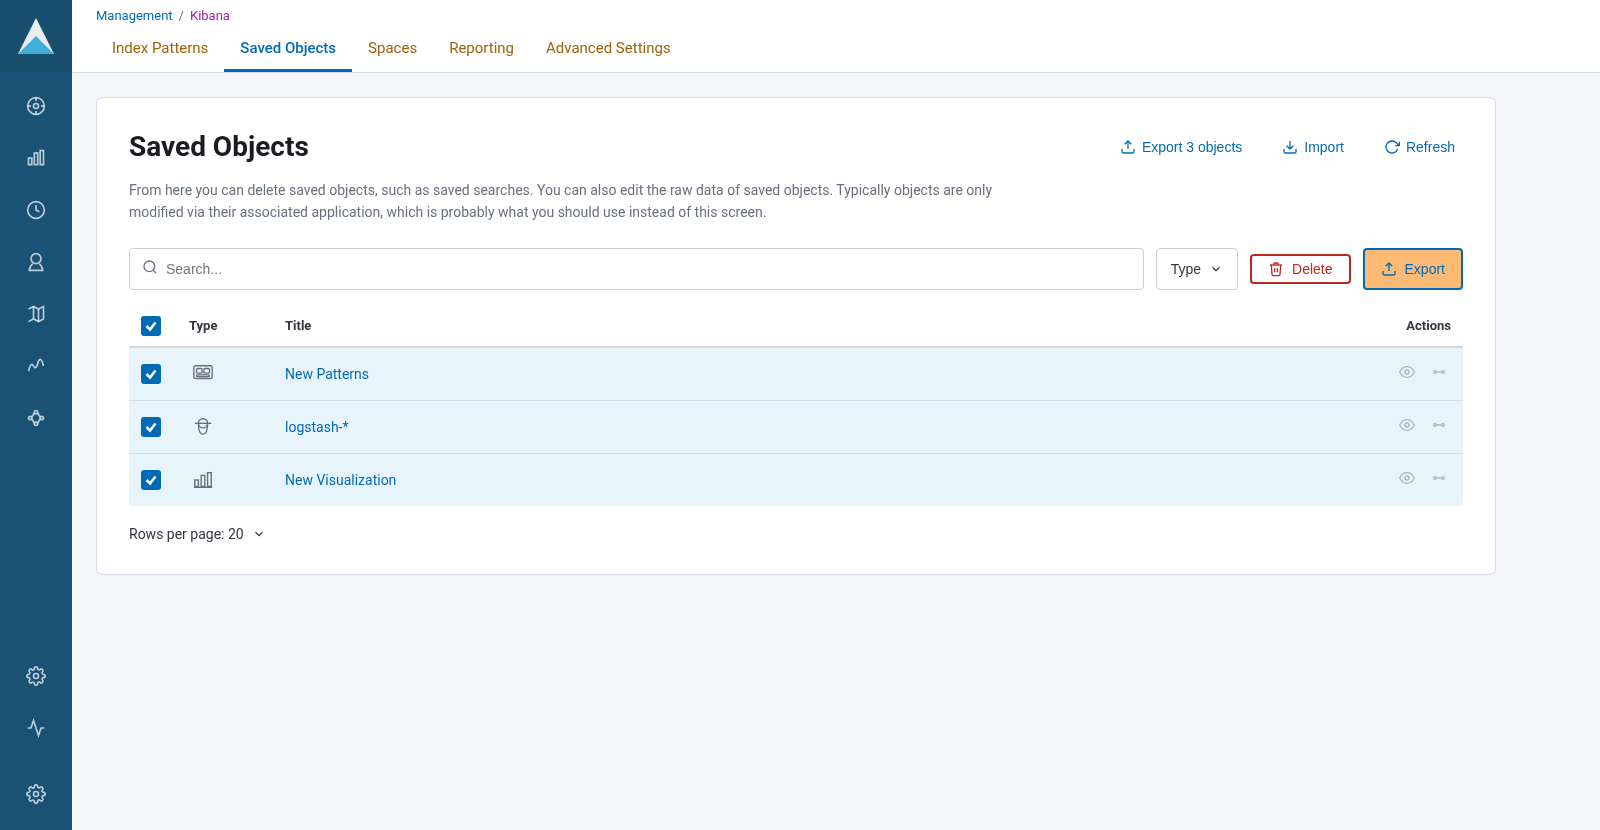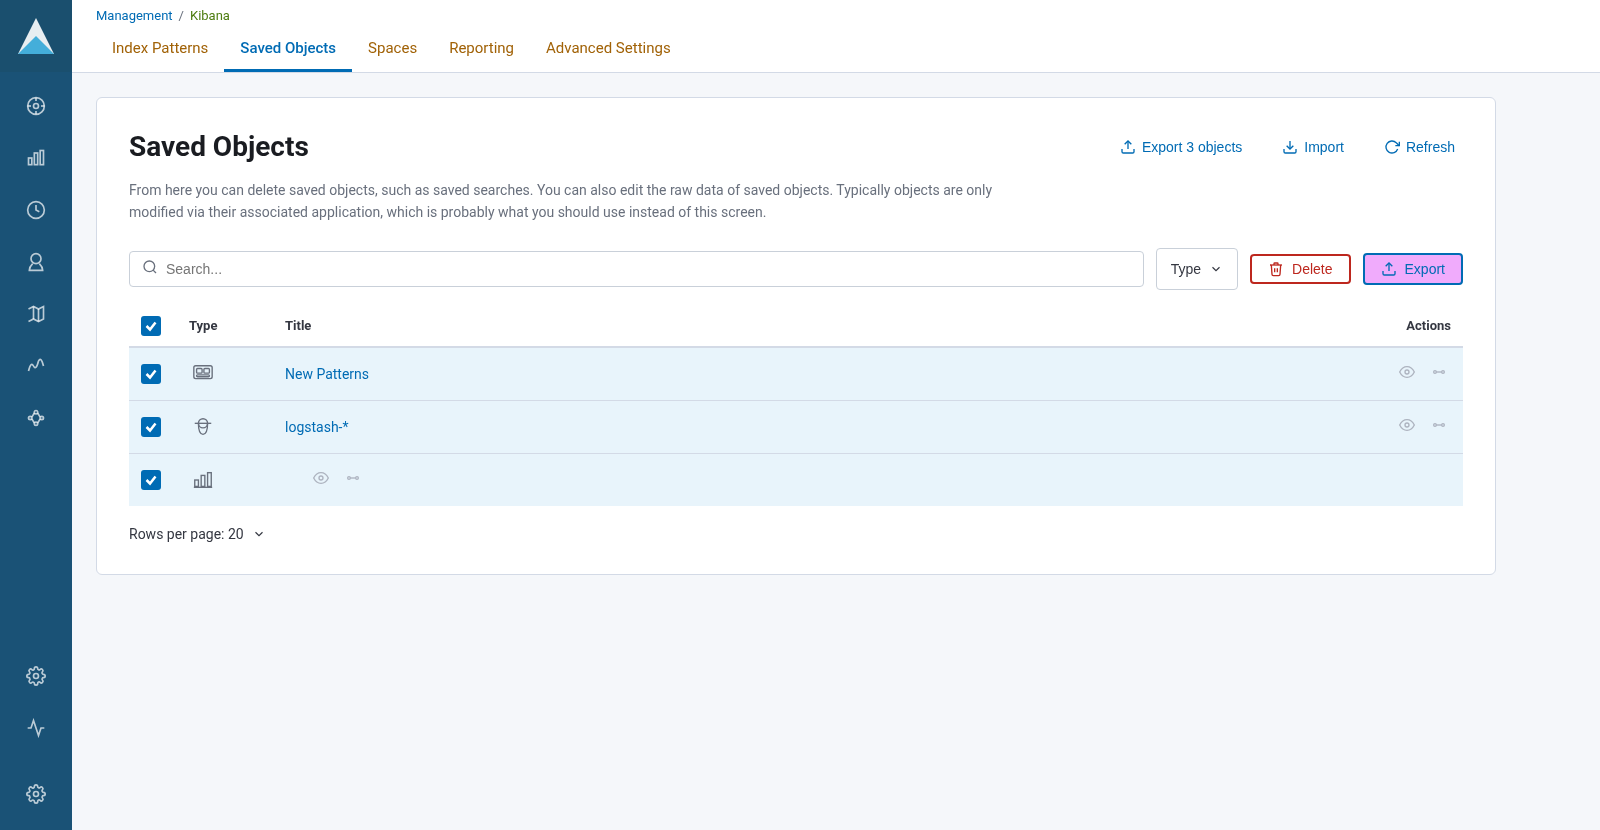--- a/index.html
+++ b/index.html
@@ -54,21 +54,21 @@
     }
     .breadcrumb {
       display: flex;
       align-items: center;
       padding: 8px 0 4px;
       font-size: 13px;
       gap: 6px;
     }
     .breadcrumb a { color: #006bb4; text-decoration: none; }
     .breadcrumb-sep { color: #69707d; }
-    .breadcrumb-current { color: #4d7c0f; }
+    .breadcrumb-current { color: #a21caf; }
     .nav-tabs {
       display: flex;
       gap: 0;
       align-items: flex-end;
     }
     .nav-tab {
       padding: 12px 16px;
       font-size: 15px;
       color: #a16207;
       cursor: pointer;
@@ -143,21 +143,21 @@
       gap: 12px;
       margin-bottom: 16px;
     }
     .search-box {
       flex: 1;
       display: flex;
       align-items: center;
       border: 1px solid #c9d0d9;
       border-radius: 4px;
       padding: 0 12px;
-      height: 36px;
+      height: 42px;
       background: #fff;
     }
     .search-box input {
       border: none;
       outline: none;
       font-size: 14px;
       color: #343741;
       flex: 1;
       margin-left: 8px;
       background: transparent;
@@ -189,22 +189,22 @@
       color: #bd271e;
       font-weight: 500;
     }
     .export-btn {
       display: flex;
       align-items: center;
       gap: 8px;
       border: 2px solid #006bb4;
       border-radius: 4px;
       padding: 0 16px;
-      height: 32px;
-      background: #f0abfc;
+      height: 42px;
+      background: #fdba74;
       cursor: pointer;
       font-size: 14px;
       color: #006bb4;
       font-weight: 500;
     }
 
     
     .table-container { width: 100%; }
     .table-header {
       display: flex;
@@ -569,20 +569,23 @@
           <div class="col-type">
             <div class="type-icon">
               <svg width="22" height="22" viewBox="0 0 24 24" fill="none" stroke="#69707d" stroke-width="1.5">
                   <rect x="3" y="12" width="4" height="7"></rect>
                   <rect x="10" y="7" width="4" height="12"></rect>
                   <rect x="17" y="4" width="4" height="15"></rect>
                   <line x1="2" y1="20" x2="22" y2="20"></line>
                 </svg>
             </div>
           </div>
+          <div class="col-title">
+            <a class="item-link">New Visualization</a>
+          </div>
           <div class="col-actions row-actions">
             <button class="row-action-btn" title="Inspect">
               <svg width="16" height="16" viewBox="0 0 24 24" fill="none" stroke="currentColor" stroke-width="2">
                   <path d="M1 12s4-8 11-8 11 8 11 8-4 8-11 8-11-8-11-8z"></path>
                   <circle cx="12" cy="12" r="3"></circle>
                 </svg>
             </button>
             <button class="row-action-btn" title="Relationships">
               <svg width="16" height="16" viewBox="0 0 24 24" fill="none" stroke="currentColor" stroke-width="2">
                   <circle cx="6" cy="12" r="2"></circle>

